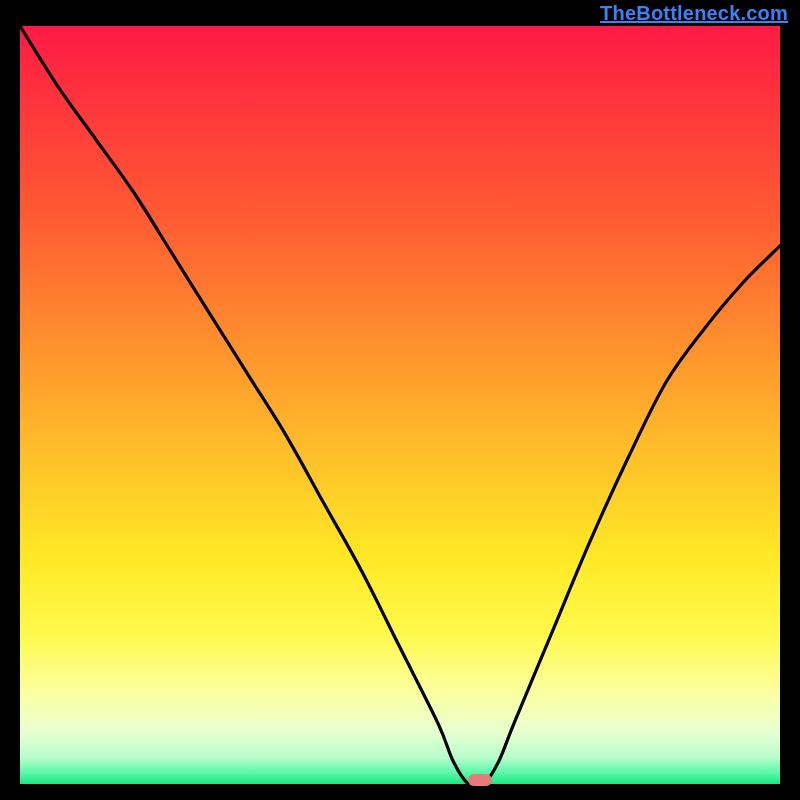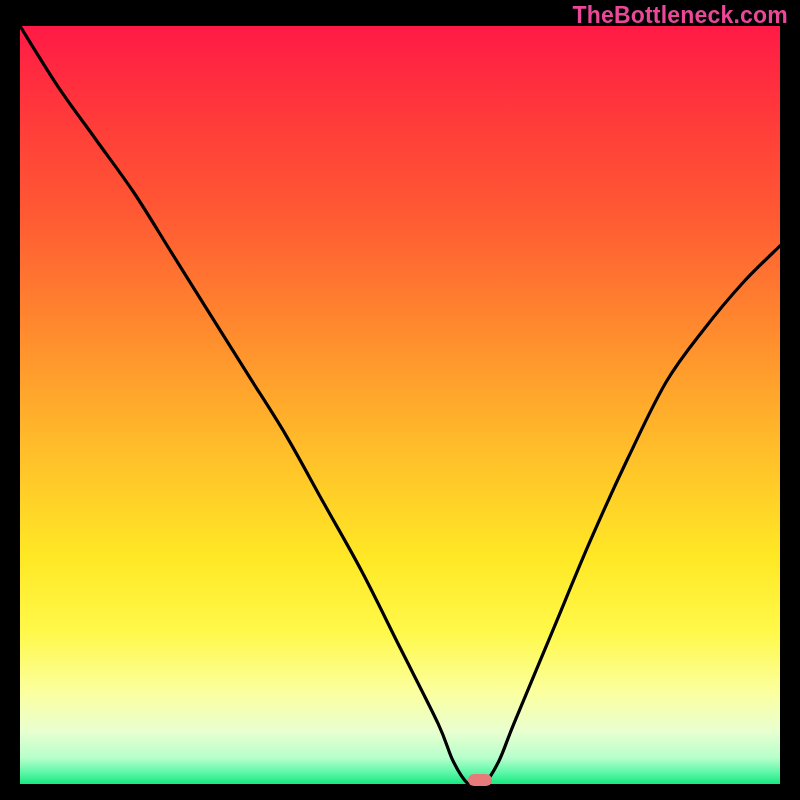--- a/index.html
+++ b/index.html
@@ -14,26 +14,27 @@
   .frame {
     position: relative;
     width: 800px;
     height: 800px;
     background: #000;
   }
   .watermark {
     position: absolute;
     top: 2px;
     right: 12px;
-    color: #ec4899;
-    font-size: 23px;
+    color: #3b82f6;
+    font-size: 20px;
     font-weight: 600;
     letter-spacing: 0.2px;
     z-index: 10;
     user-select: none;
+    text-decoration: underline;
   }
   .plot {
     position: absolute;
     left: 20px;
     top: 26px;
     width: 760px;
     height: 758px;
     background: #000;
   }
   .gradient {

